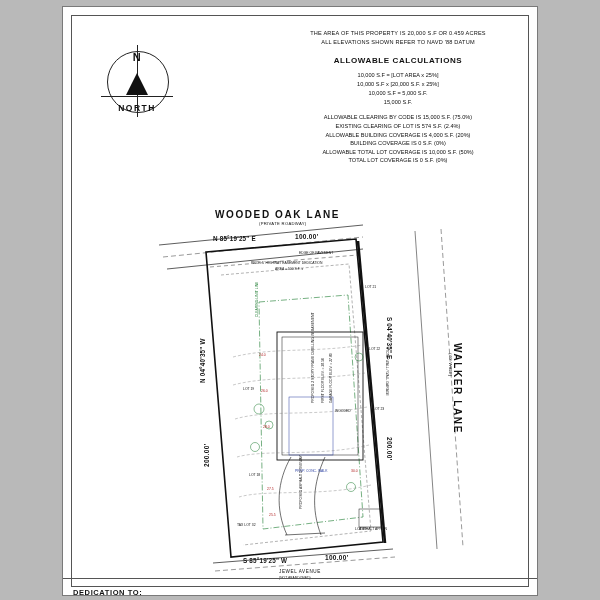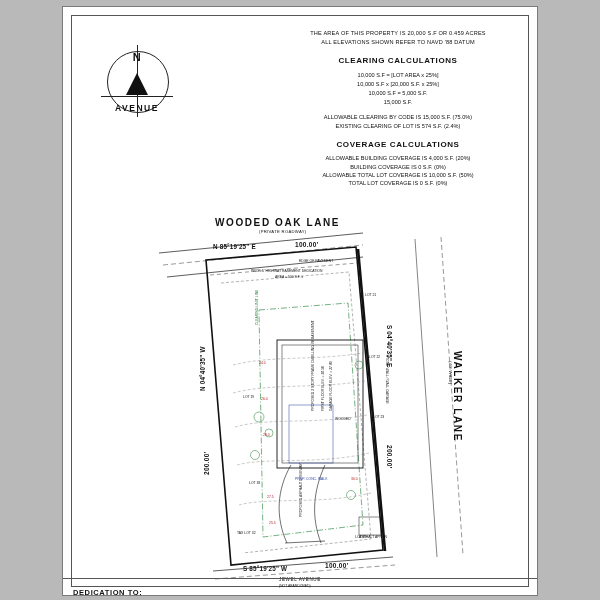--- a/index.html
+++ b/index.html
@@ -55,21 +55,21 @@
     color:#111;font-size:5.6px;line-height:1.65;text-align:center;
   }
   .calcs .hdr{font-size:5.6px;letter-spacing:.2px;}
   .calcs .title{
     font-size:8px;font-weight:bold;letter-spacing:.6px;margin:7px 0 3px;
   }
   .calcs .row{white-space:nowrap;}
   .calcs .spacer{height:5px;}
   .calcs .tight{line-height:1.5;}
   
-  .plan{position:absolute;left:0;top:158px;width:474px;height:420px;}
+  .plan{position:absolute;left:0;top:150px;width:474px;height:420px;}
   .plan svg{display:block;}
   .lbl{
     position:absolute;color:#111;white-space:nowrap;
   }
   .street-main{
     font-size:10px;font-weight:bold;letter-spacing:1.6px;
   }
   .street-sub{font-size:4.2px;letter-spacing:.3px;}
   .bearing{font-size:6.3px;font-weight:bold;letter-spacing:.2px;}
   .dist{font-size:6.5px;font-weight:bold;letter-spacing:.3px;}
@@ -92,37 +92,36 @@
 
 <div class="sheet">
   <div class="sheet-inner"></div>
 
   <div class="north">
     <div class="hline"></div>
     <div class="vline"></div>
     <div class="circ"></div>
     <div class="tri"></div>
     <div class="nlet">N</div>
-    <div class="nlabel">AVENUE</div>
+    <div class="nlabel">NORTH</div>
   </div>
 
   <div class="calcs">
     <div class="hdr row">THE AREA OF THIS PROPERTY IS 20,000 S.F OR 0.459 ACRES</div>
     <div class="hdr row">ALL ELEVATIONS SHOWN REFER TO NAVD '88 DATUM</div>
 
-    <div class="title">CLEARING CALCULATIONS</div>
+    <div class="title">ALLOWABLE CALCULATIONS</div>
     <div class="row">10,000 S.F = [LOT AREA x 25%]</div>
     <div class="row">10,000 S.F x [20,000 S.F. x 25%]</div>
     <div class="row">10,000 S.F  =  5,000 S.F.</div>
     <div class="row">15,000 S.F.</div>
     <div class="spacer"></div>
     <div class="row">ALLOWABLE CLEARING BY CODE IS 15,000 S.F. (75.0%)</div>
     <div class="row">EXISTING CLEARING OF LOT IS 574 S.F. (2.4%)</div>
 
-    <div class="title">COVERAGE CALCULATIONS</div>
     <div class="row tight">ALLOWABLE BUILDING COVERAGE IS 4,000 S.F. (20%)</div>
     <div class="row tight">BUILDING COVERAGE IS 0 S.F. (0%)</div>
     <div class="row tight">ALLOWABLE TOTAL LOT COVERAGE IS 10,000 S.F. (50%)</div>
     <div class="row tight">TOTAL LOT COVERAGE IS 0 S.F. (0%)</div>
   </div>
 
   <div class="plan">
     <svg width="474" height="420" viewBox="0 0 474 420">
 
       <line x1="96" y1="88" x2="300" y2="68" stroke="#333" stroke-width="0.8"></line>

